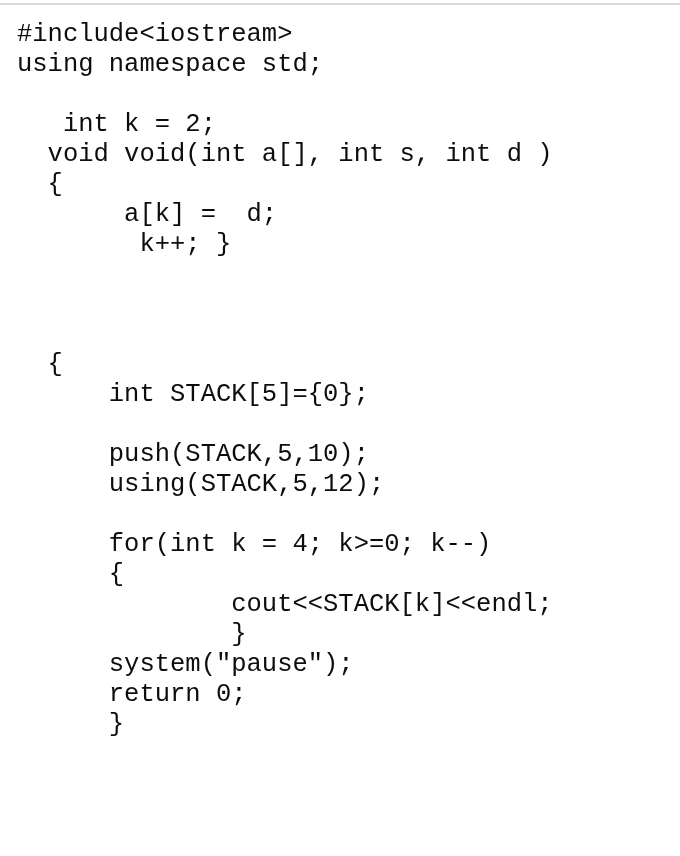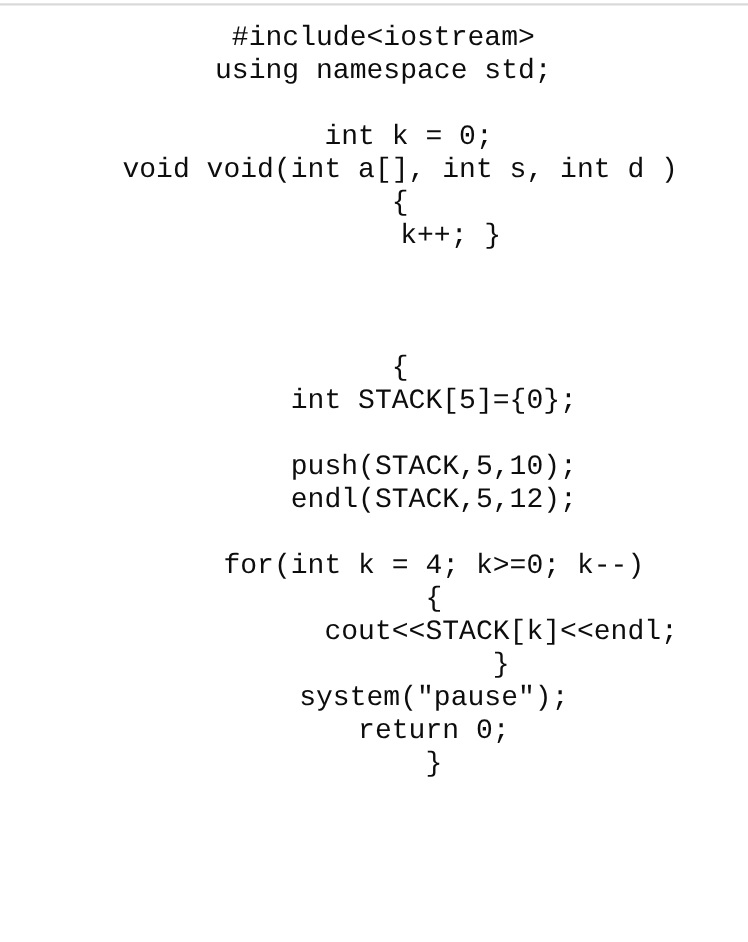--- a/index.html
+++ b/index.html
@@ -33,21 +33,20 @@
     margin: 0;
   }
   #code-listing {
     position: absolute;
     top: 20px;
     left: 0;
     width: 680px;
     margin: 0;
     padding: 0;
     list-style: none;
-    text-align: center;
   }
   .code-line {
     display: block;
     height: 30px;
     line-height: 30px;
     font-size: 25.5px;
     font-family: "Liberation Mono", "DejaVu Sans Mono", monospace;
     color: #0d0d0d;
     white-space: pre;
     letter-spacing: 0px;
@@ -62,32 +61,33 @@
 <body>
 
 <div id="page">
 
   <hr id="top-rule">
 
   <div id="code-listing">
     <span class="code-line">#include&lt;iostream&gt;</span>
     <span class="code-line">using namespace std;</span>
     <span class="code-line blank"></span>
-    <span class="code-line">   int k = 0;</span>
+    <span class="code-line">   int k = 2;</span>
     <span class="code-line">  void void(int a[], int s, int d )</span>
     <span class="code-line">  {</span>
+    <span class="code-line">       a[k] =  d;</span>
     <span class="code-line">        k++; }</span>
     <span class="code-line blank"></span>
     <span class="code-line blank"></span>
     <span class="code-line blank"></span>
     <span class="code-line">  {</span>
     <span class="code-line">      int STACK[5]={0};</span>
     <span class="code-line blank"></span>
     <span class="code-line">      push(STACK,5,10);</span>
-    <span class="code-line">      endl(STACK,5,12);</span>
+    <span class="code-line">      using(STACK,5,12);</span>
     <span class="code-line blank"></span>
     <span class="code-line">      for(int k = 4; k&gt;=0; k--)</span>
     <span class="code-line">      {</span>
     <span class="code-line">              cout&lt;&lt;STACK[k]&lt;&lt;endl;</span>
     <span class="code-line">              }</span>
     <span class="code-line">      system("pause");</span>
     <span class="code-line">      return 0;</span>
     <span class="code-line">      }</span>
   </div>
 

